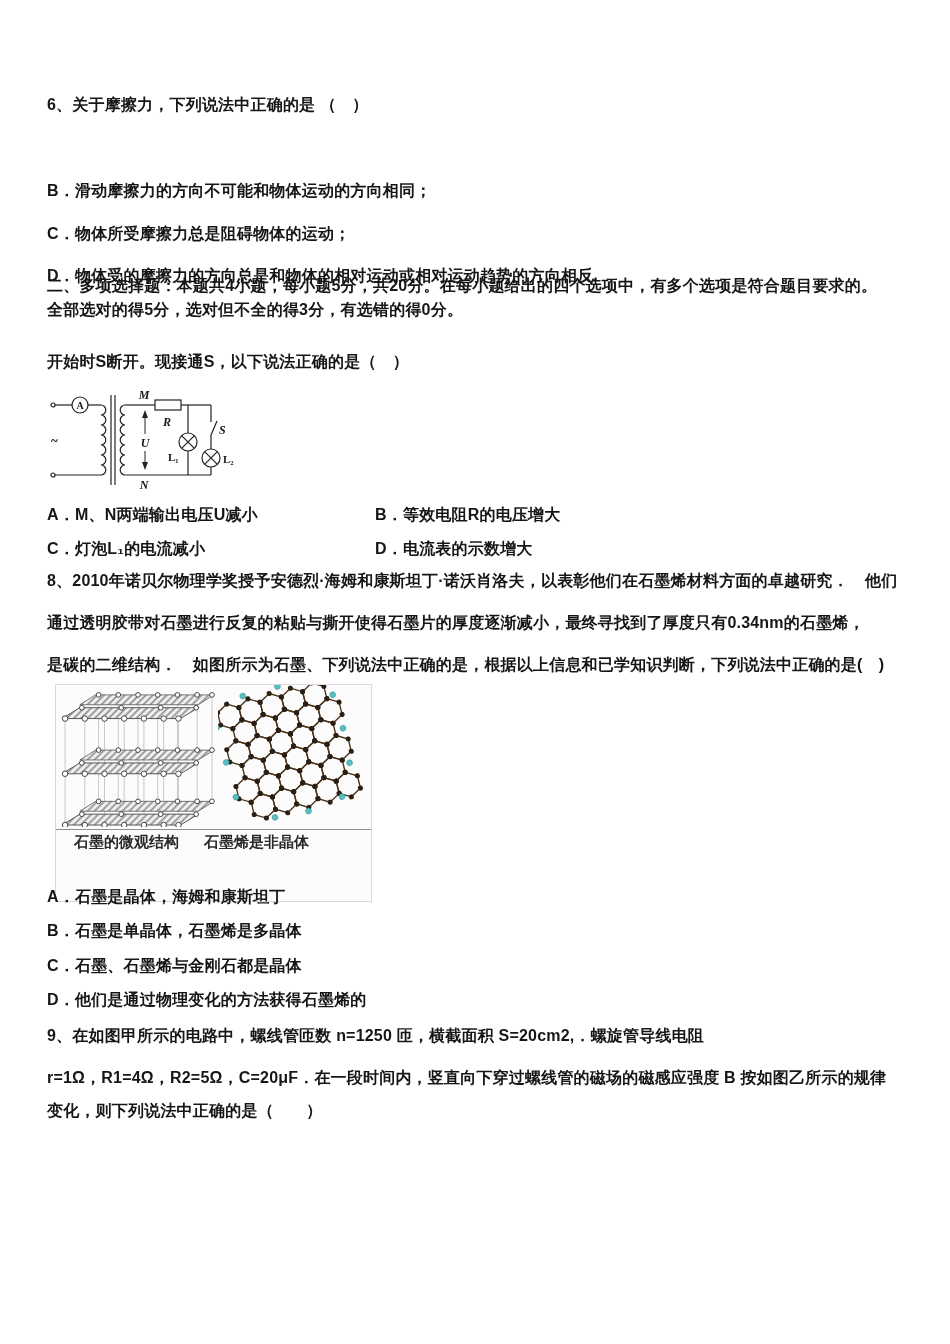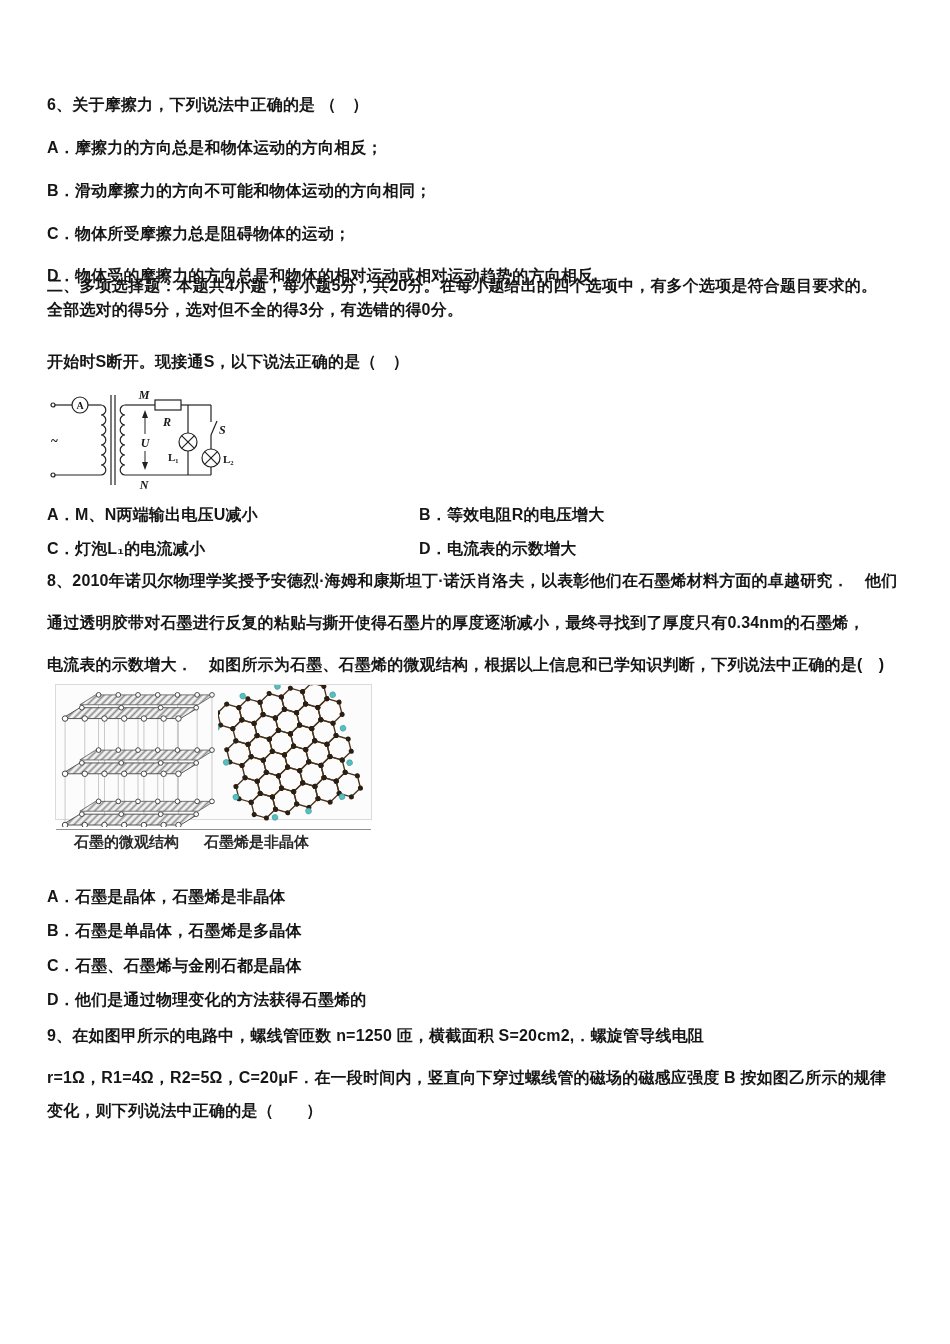--- a/index.html
+++ b/index.html
@@ -1,35 +1,34 @@
 <!DOCTYPE html>
 <html><head>
 <meta charset="utf-8">
 <style>
   html,body{margin:0;padding:0;background:#ffffff;}
   body{width:950px;height:1344px;font-family:"Liberation Sans","DejaVu Sans",sans-serif;color:#151515;}
   .page{position:relative;width:950px;height:1344px;background:#fff;overflow:hidden;}
   .line{position:absolute;left:47px;font-size:16px;font-weight:700;white-space:pre;letter-spacing:0.2px;color:#161616;}
   .line.small{font-size:16px;}
-  .col2{left:375px;margin-left:44px;}
-  .figure{position:absolute;left:55px;top:684px;width:317px;height:136px;background:#fdfcfd;border:1px solid #ddd8dc;box-sizing:border-box;text-align:center;}
+  .col2{left:375px;}
+  .figure{position:absolute;left:55px;top:684px;width:317px;height:218px;background:#fdfcfd;border:1px solid #ddd8dc;box-sizing:border-box;text-align:center;}
   .figline{position:absolute;left:0;right:0;top:144px;border-top:1px solid #8f8f8f;}
   .figcap{position:absolute;top:148px;font-size:15px;font-weight:700;color:#2a2a2a;white-space:pre;}
   .cap1{left:18px;}
   .cap2{left:148px;}
   svg{display:block;}
   .svgtxt{font-family:"Liberation Serif","DejaVu Serif",serif;font-weight:700;}
 </style>
 </head>
 <body>
 
 <div class="page">
 
   <div class="line" style="top:95px">6、关于摩擦力，下列说法中正确的是 （　）</div>
-  <div class="line" style="top:138px">A．摩擦力的方向总是和物体运动的方向相反；</div>
   <div class="line" style="top:181px">B．滑动摩擦力的方向不可能和物体运动的方向相同；</div>
   <div class="line" style="top:224px">C．物体所受摩擦力总是阻碍物体的运动；</div>
   <div class="line" style="top:266px">D．物体受的摩擦力的方向总是和物体的相对运动或相对运动趋势的方向相反.</div>
 
   <div class="line small" style="top:276px">二、多项选择题：本题共4小题，每小题5分，共20分。在每小题给出的四个选项中，有多个选项是符合题目要求的。</div>
   <div class="line small" style="top:300px">全部选对的得5分，选对但不全的得3分，有选错的得0分。</div>
 
   <div class="line" style="top:352px">开始时S断开。现接通S，以下说法正确的是（　）</div>
 
   <svg style="position:absolute;left:45px;top:387px" width="196" height="106" viewBox="0 0 196 106" xmlns="http://www.w3.org/2000/svg" xmlns:xlink="http://www.w3.org/1999/xlink">
@@ -84,21 +83,21 @@
     </g>
   </svg>
 
   <div class="line" style="top:505px">A．M、N两端输出电压U减小</div>
   <div class="line col2" style="top:505px">B．等效电阻R的电压增大</div>
   <div class="line" style="top:539px">C．灯泡L₁的电流减小</div>
   <div class="line col2" style="top:539px">D．电流表的示数增大</div>
 
   <div class="line" style="top:571px">8、2010年诺贝尔物理学奖授予安德烈·海姆和康斯坦丁·诺沃肖洛夫，以表彰他们在石墨烯材料方面的卓越研究．　他们</div>
   <div class="line" style="top:613px">通过透明胶带对石墨进行反复的粘贴与撕开使得石墨片的厚度逐渐减小，最终寻找到了厚度只有0.34nm的石墨烯，</div>
-  <div class="line" style="top:655px">电流表的示数增大．　如图所示为石墨、石墨烯的微观结构，根据以上信息和已学知识判断，下列说法中正确的是(　)</div>
+  <div class="line" style="top:655px">是碳的二维结构．　如图所示为石墨、下列说法中正确的是，根据以上信息和已学知识判断，下列说法中正确的是(　)</div>
 
   <div class="figure">
 
     <svg style="position:absolute;left:4px;top:2px" width="158" height="140" viewBox="0 0 160 142" xmlns="http://www.w3.org/2000/svg" xmlns:xlink="http://www.w3.org/1999/xlink">
       <defs>
         <pattern id="hatch" width="5" height="5" patternUnits="userSpaceOnUse" patternTransform="rotate(45)">
           <rect width="5" height="5" fill="#f4f4f4"></rect>
           <line x1="2.5" y1="0" x2="2.5" y2="5" stroke="#8d8d8d" stroke-width="1.8"></line>
         </pattern>
         <g id="gl">
@@ -189,21 +188,21 @@
             <circle cx="55" cy="114" r="3"></circle>
             <circle cx="20" cy="112" r="3"></circle>
         </g>
       </g>
     </svg>
     <div class="figline"></div>
     <span class="figcap cap1">石墨的微观结构</span>
     <span class="figcap cap2">石墨烯是非晶体</span>
   </div>
 
-  <div class="line" style="top:887px">A．石墨是晶体，石墨烯是非晶体</div>
+  <div class="line" style="top:887px">A．石墨是晶体，海姆和康斯坦丁</div>
   <div class="line" style="top:921px">B．石墨是单晶体，石墨烯是多晶体</div>
   <div class="line" style="top:990px">D．他们是通过物理变化的方法获得石墨烯的</div>
   <div class="line" style="top:956px">C．石墨、石墨烯与金刚石都是晶体</div>
 
   <div class="line" style="top:1026px">9、在如图甲所示的电路中，螺线管匝数 n=1250 匝，横截面积 S=20cm2,．螺旋管导线电阻</div>
   <div class="line" style="top:1068px">r=1Ω，R1=4Ω，R2=5Ω，C=20μF．在一段时间内，竖直向下穿过螺线管的磁场的磁感应强度 B 按如图乙所示的规律</div>
   <div class="line" style="top:1101px">变化，则下列说法中正确的是（　　）</div>
 
 </div>
 

